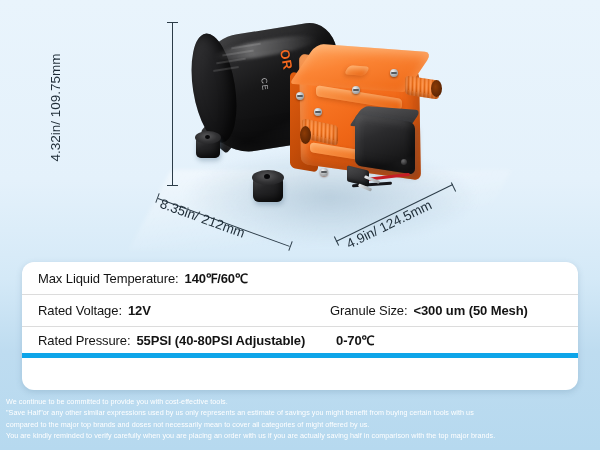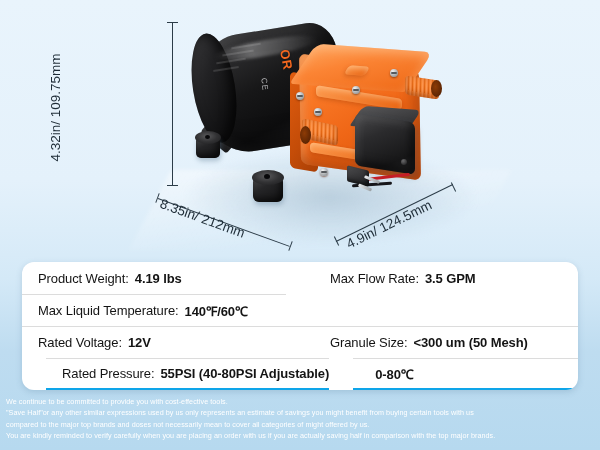--- a/index.html
+++ b/index.html
@@ -312,21 +312,21 @@
     align-items: center;
     padding: 0 0 0 16px;
     font-size: 13px;
     color: #141414;
     white-space: nowrap;
   }
   .spec-cell.left { width: 292px; }
   .spec-cell.right { width: 264px; }
   .spec-label { font-weight: normal; letter-spacing: -0.1px; }
   .spec-value { font-weight: bold; margin-left: 6px; letter-spacing: -0.1px; }
-  #spec-card .spec-row:last-child .spec-cell { border-bottom: 2px solid #0ea5e9; margin-left: 24px; }
+  #spec-card .spec-row:last-child .spec-cell { border-bottom: 5px solid #0ea5e9; }
 
   
   #disclaimer {
     position: absolute;
     left: 6px; top: 396px;
     width: 590px;
     font-size: 7.2px;
     line-height: 11.3px;
     color: #ffffff;
     letter-spacing: 0.05px;
@@ -413,30 +413,20 @@
     <div class="dim-label dim-h-label" style="left:163px; top:196px; transform:rotate(20deg); transform-origin:left top;">8.35in/ 212mm</div>
 
     <div class="dim-line-d" style="left:336px; top:241px; width:130px; transform:rotate(-26deg);"></div>
     <div class="dim-cap" style="left:336px; top:236px; width:1px; height:10px; transform:rotate(-26deg);"></div>
     <div class="dim-cap" style="left:453px; top:182px; width:1px; height:10px; transform:rotate(-26deg);"></div>
     <div class="dim-label dim-h-label" style="left:344px; top:238px; transform:rotate(-26deg); transform-origin:left top;">4.9in/ 124.5mm</div>
   </div>
 
   <div id="spec-card">
 
-    <div class="spec-row">
-      <div class="spec-cell left">
-        <span class="spec-label">Product Weight:</span>
-        <span class="spec-value">4.19 lbs</span>
-      </div>
-      <div class="spec-cell right">
-        <span class="spec-label">Max Flow Rate:</span>
-        <span class="spec-value">3.5 GPM</span>
-      </div>
-    </div>
 
     <div class="spec-row">
       <div class="spec-cell right">
         <span class="spec-label">Max Liquid Temperature:</span>
         <span class="spec-value">140℉/60℃</span>
       </div>
     </div>
 
     <div class="spec-row">
       <div class="spec-cell left">
@@ -448,21 +438,21 @@
         <span class="spec-value">&lt;300 um (50 Mesh)</span>
       </div>
     </div>
 
     <div class="spec-row">
       <div class="spec-cell left">
         <span class="spec-label">Rated Pressure:</span>
         <span class="spec-value">55PSI (40-80PSI Adjustable)</span>
       </div>
       <div class="spec-cell right">
-        <span class="spec-value">0-80℃</span>
+        <span class="spec-value">0-70℃</span>
       </div>
     </div>
   </div>
 
   <div id="disclaimer">
     <p>We continue to be committed to provide you with cost-effective tools.</p>
     <p>"Save Half"or any other similar expressions used by us only represents an estimate of savings you might benefit from buying certain tools with us</p>
     <p>compared to the major top brands and doses not necessarily mean to cover all categories of might offered by us.</p>
     <p>You are kindly reminded to verify carefully when you are placing an order with us if you are actually saving half in comparison with the top major brands.</p>
   </div>

